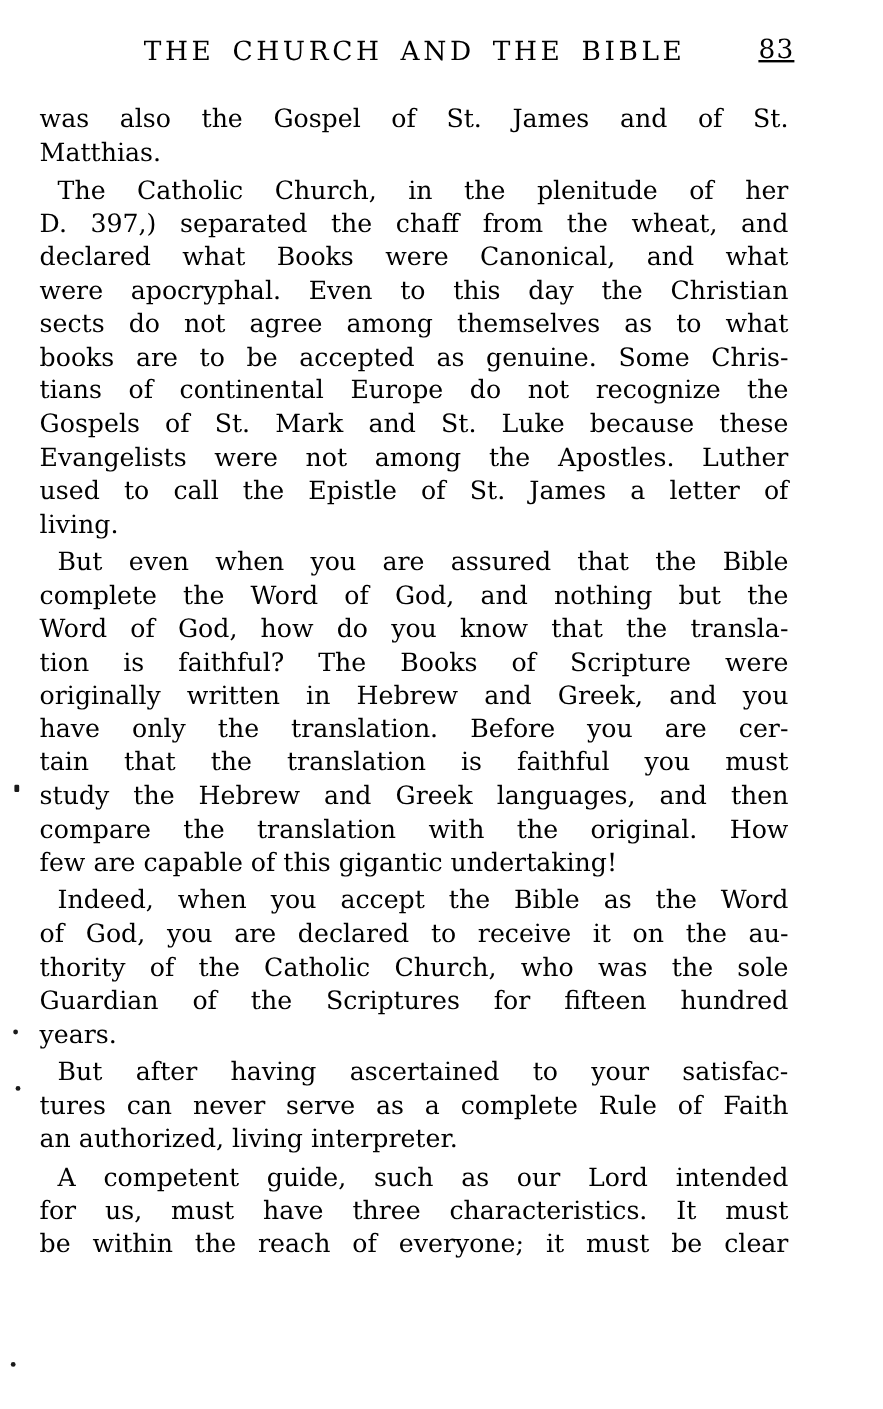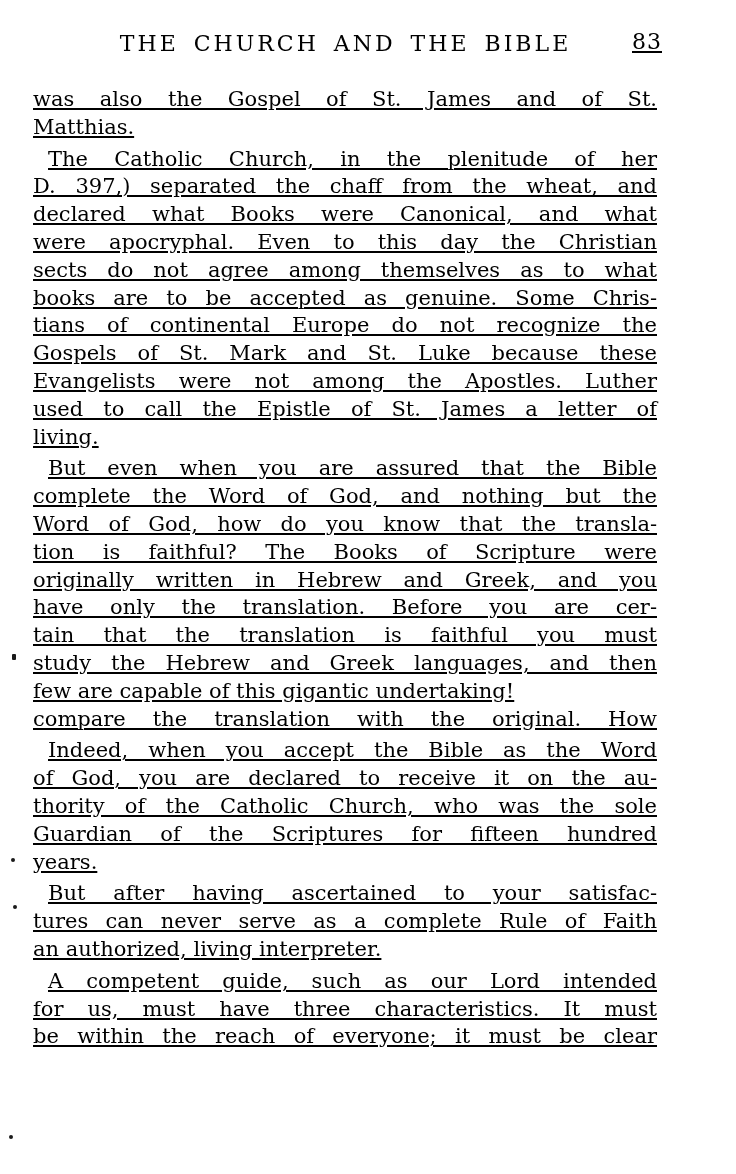--- a/index.html
+++ b/index.html
@@ -50,21 +50,20 @@
     font-size: 21px;
     line-height: 27.8px;
   }
   .paragraph { margin: 0; }
   .line {
     text-align: justify;
     text-align-last: justify;
     white-space: normal;
     height: 27.8px;
     overflow: visible;
-    text-decoration: underline;
   }
   .line.indent { padding-left: 17px; }
   .line.flush { text-align-last: left; }
   
   .speck {
     position: absolute;
     background: #1a1a1a;
     border-radius: 50%;
   }
   .speck.s1 { left: 10px; top: 652px; width: 4px; height: 6px; border-radius: 1px; }
@@ -102,22 +101,22 @@
       </div>
       <div class="paragraph">
         <div class="line indent">But even when you are assured that the Bible</div>
         <div class="line">complete the Word of God, and nothing but the</div>
         <div class="line">Word of God, how do you know that the transla-</div>
         <div class="line">tion is faithful?  The Books of Scripture were</div>
         <div class="line">originally written in Hebrew and Greek, and you</div>
         <div class="line">have only the translation.  Before you are cer-</div>
         <div class="line">tain that the translation is faithful you must</div>
         <div class="line">study the Hebrew and Greek languages, and then</div>
+        <div class="line">compare the translation with the original.  How</div>
         <div class="line flush">few are capable of this gigantic undertaking!</div>
-        <div class="line">compare the translation with the original.  How</div>
       </div>
       <div class="paragraph">
         <div class="line indent">Indeed, when you accept the Bible as the Word</div>
         <div class="line">of God, you are declared to receive it on the au-</div>
         <div class="line">thority of the Catholic Church, who was the sole</div>
         <div class="line">Guardian of the Scriptures for fifteen hundred</div>
         <div class="line flush">years.</div>
       </div>
       <div class="paragraph">
         <div class="line indent">But after having ascertained to your satisfac-</div>

